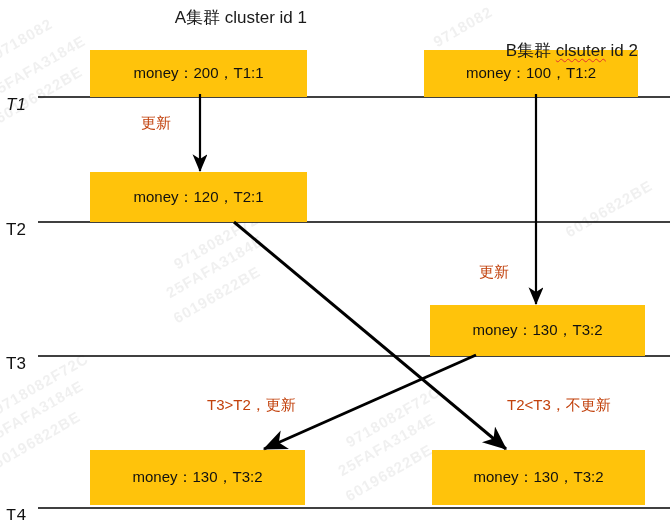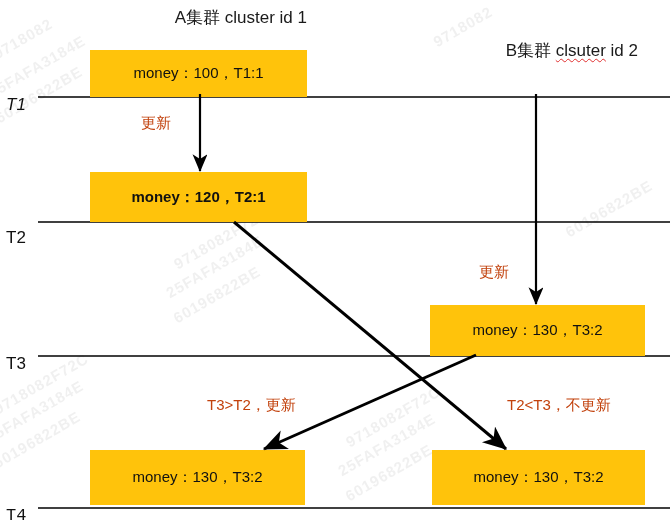--- a/index.html
+++ b/index.html
@@ -116,26 +116,27 @@
     <line x1="38" y1="222" x2="670" y2="222" stroke="#000000" stroke-width="1.6"></line>
     <line x1="38" y1="356" x2="670" y2="356" stroke="#000000" stroke-width="1.6"></line>
     <line x1="38" y1="508" x2="670" y2="508" stroke="#000000" stroke-width="1.6"></line>
   </svg>
 
   <div class="col-header" style="left:90px; top:6px; width:217px;">A集群 cluster id 1</div>
 
   <div class="col-header" style="left:424px; top:22px; width:214px;margin-top:17px;"><span>B集群 </span><span class="typo-underline">clsuter</span><span> id 2</span></div>
 
   <div class="axis-label" style="left:6px;  top:95px;font-style:italic;">T1</div>
-  <div class="axis-label" style="left:6px;  top:228px;">T2</div>
+  <div class="axis-label" style="left:6px;  top:220px;">T2</div>
   <div class="axis-label" style="left:6px;  top:354px;">T3</div>
   <div class="axis-label" style="left:6px;  top:506px;font-family:Liberation Mono, monospace;">T4</div>
 
-  <div class="state-box" style="left:90px;  top:50px;  width:217px; height:47px;">money：100，T1:1</div>
-  <div class="state-box" style="left:90px;  top:172px; width:217px; height:50px;font-weight:bold;">money：120，T2:1</div>
+  <div class="state-box" style="left:90px;  top:50px;  width:217px; height:47px;">money：200，T1:1</div>
+  <div class="state-box" style="left:424px; top:50px;  width:214px; height:47px;">money：100，T1:2</div>
+  <div class="state-box" style="left:90px;  top:172px; width:217px; height:50px;">money：120，T2:1</div>
   <div class="state-box" style="left:430px; top:305px; width:215px; height:51px;">money：130，T3:2</div>
   <div class="state-box" style="left:90px;  top:450px; width:215px; height:55px;">money：130，T3:2</div>
   <div class="state-box" style="left:432px; top:450px; width:213px; height:55px;">money：130，T3:2</div>
 
   <svg class="arrows">
     <defs>
       <marker id="ah" markerWidth="10" markerHeight="10" refX="7.6" refY="3.4" orient="auto" markerUnits="strokeWidth">
         <path d="M0,0 L8,3.4 L0,6.8 L2.2,3.4 z" fill="#000000"></path>
       </marker>
     </defs>

